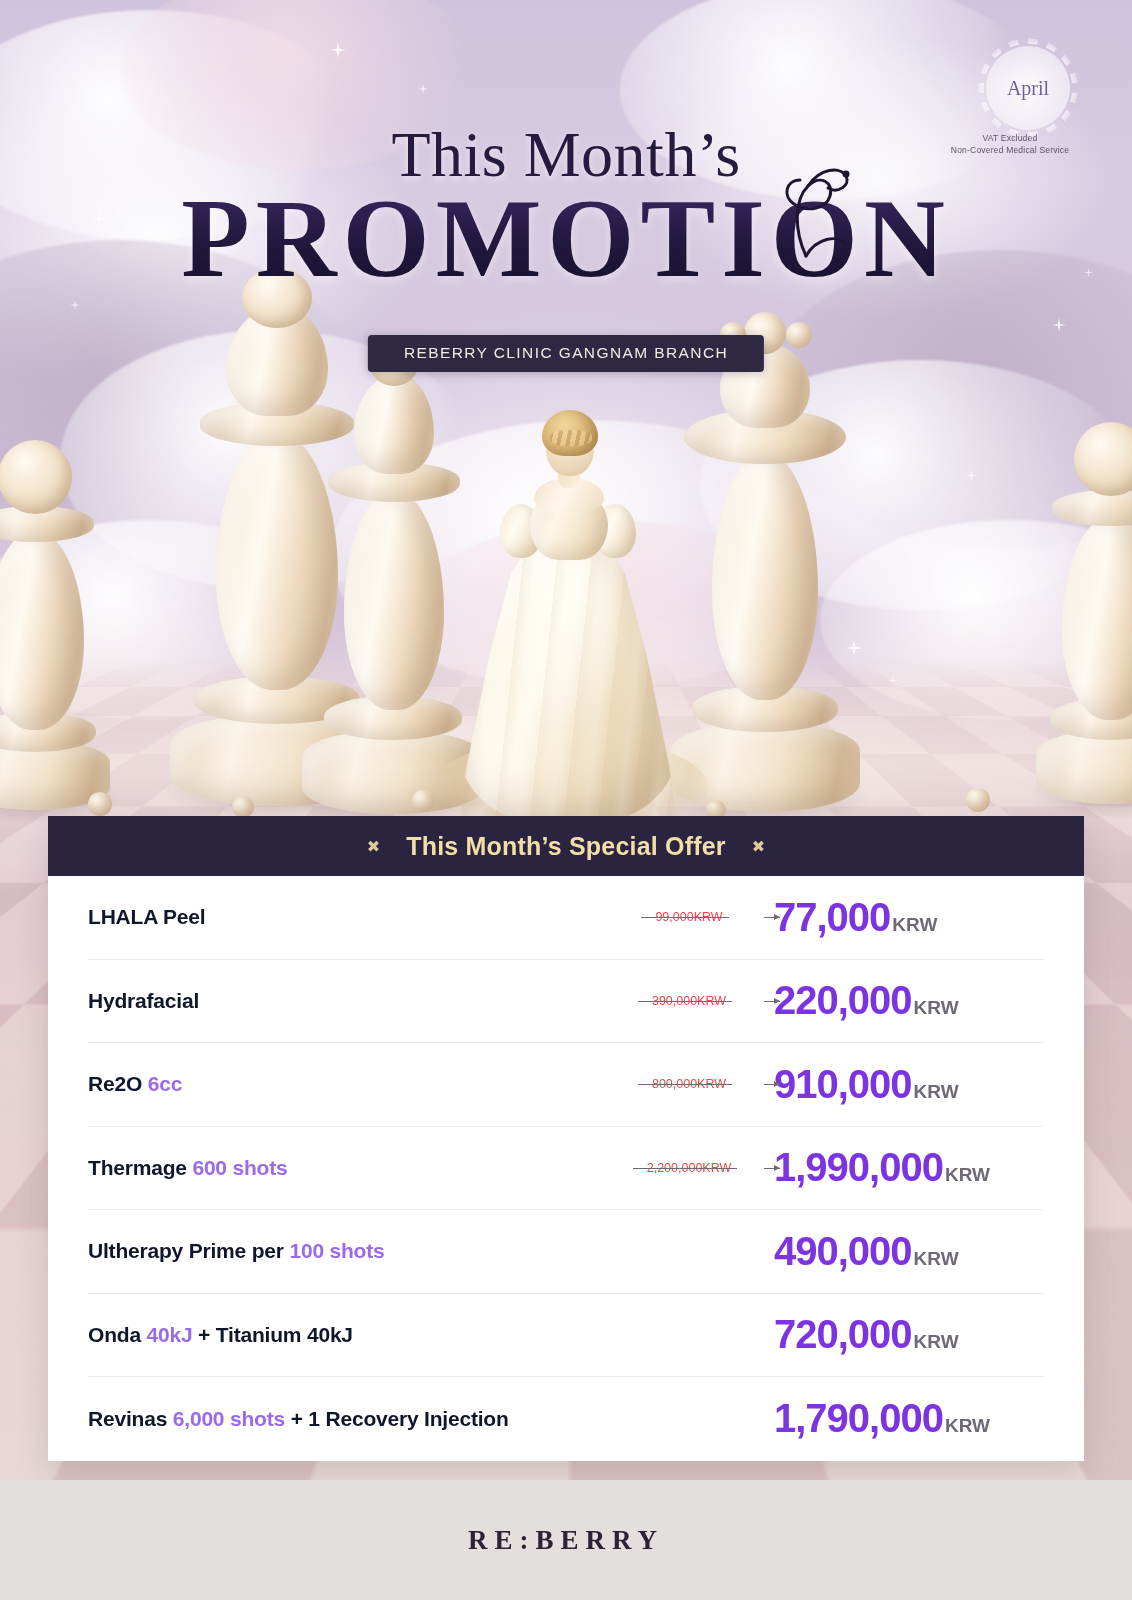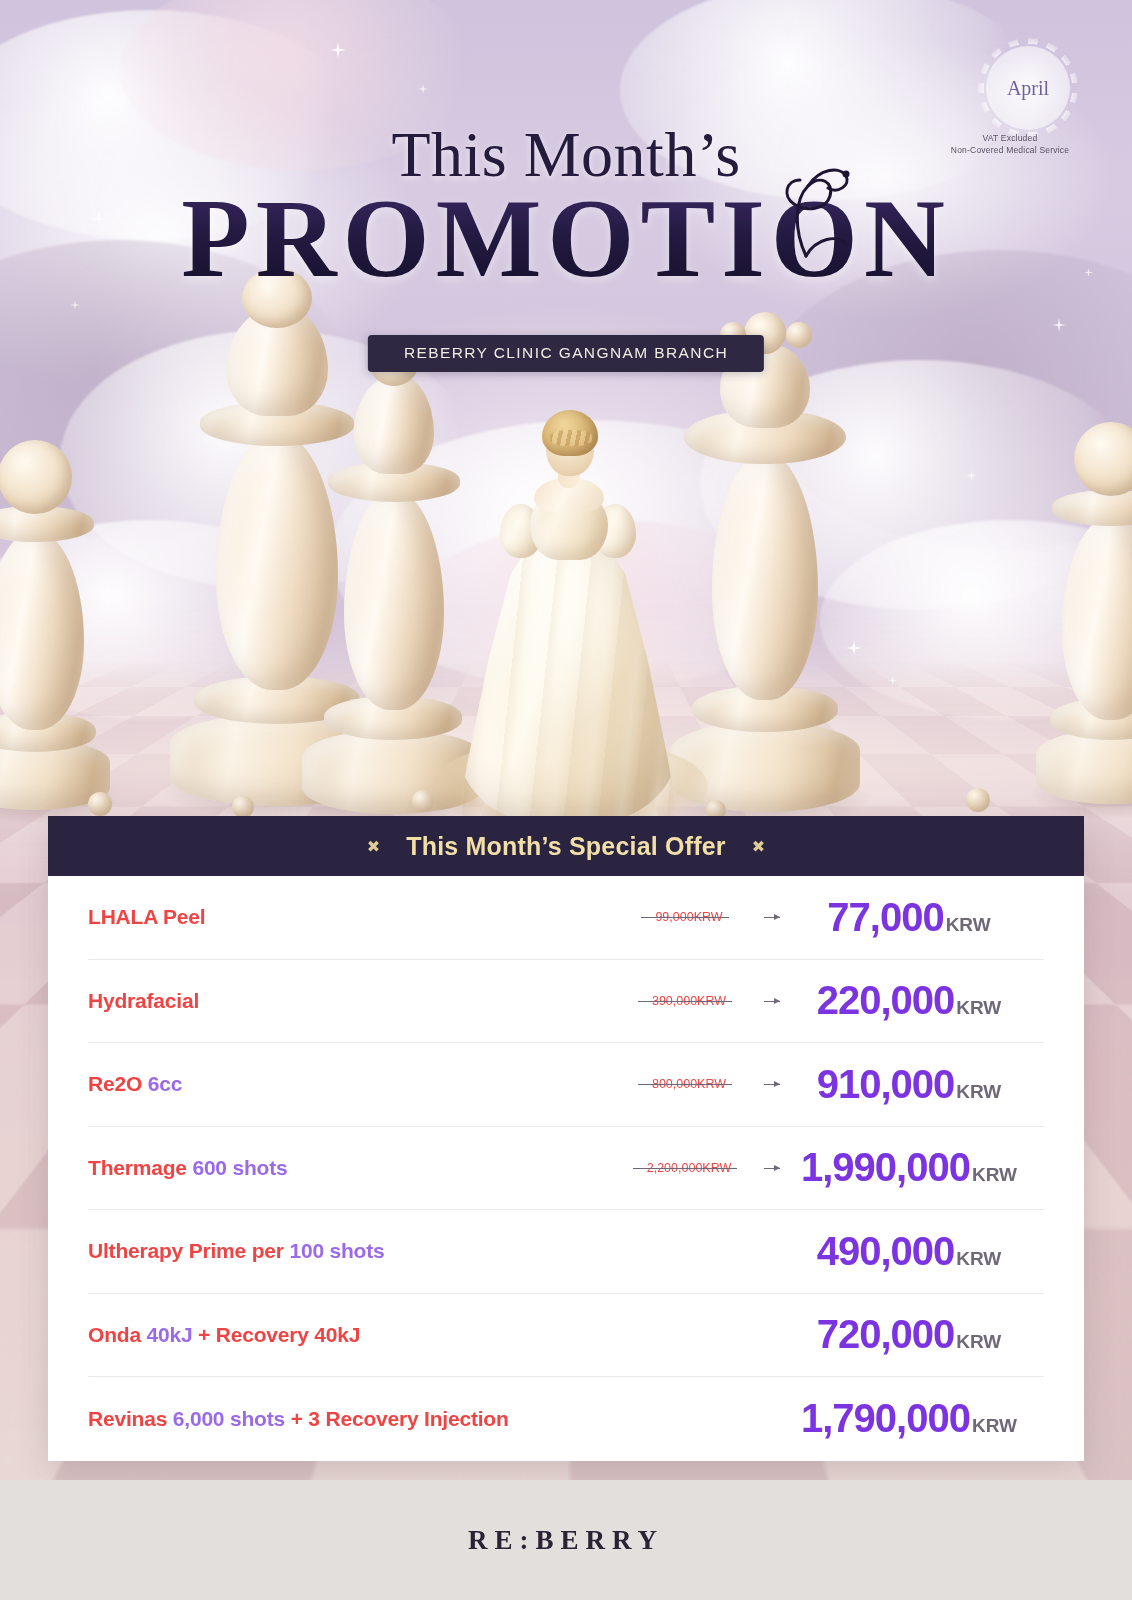--- a/index.html
+++ b/index.html
@@ -287,21 +287,21 @@
   .row:last-child { border-bottom: none; }
   .row-name {
     flex: 1 1 auto;
     font-size: 21px;
     font-weight: 700;
     color: #4a1f8f;
     letter-spacing: -0.2px;
     white-space: nowrap;
   }
   .row-name .accent { color: #9a6ae8; }
-  .row-name .dark { color: #ef4444; text-align: right; }
+  .row-name .dark { color: #0f172a; text-align: right; }
   .row-old {
     width: 170px;
     text-align: center;
     color: #ef4444;
     font-size: 12.5px;
     position: relative;
     white-space: nowrap;
   }
   .row-old .strike {
     position: relative;
@@ -318,21 +318,21 @@
   }
   .arrow::after {
     content: "";
     position: absolute; right: 0; top: -3px;
     border-left: 6px solid #6f6878;
     border-top: 3.5px solid transparent;
     border-bottom: 3.5px solid transparent;
   }
   .row-price {
     width: 270px;
-    text-align: center;
+    text-align: left;
     white-space: nowrap;
   }
   .row-price .num {
     font-size: 40px;
     font-weight: 700;
     color: #7b34e0;
     letter-spacing: -1px;
   }
   .row-price .cur {
     font-size: 19px;
@@ -519,26 +519,26 @@
           <div class="row-name"><span class="dark">Thermage</span> <span class="accent">600 shots</span></div>
           <div class="row-old"><span class="strike">2,200,000KRW</span><span class="arrow"></span></div>
           <div class="row-price"><span class="num">1,990,000</span><span class="cur">KRW</span></div>
         </div>
         <div class="row">
           <div class="row-name"><span class="dark">Ultherapy Prime per</span> <span class="accent">100 shots</span></div>
           <div class="row-old"></div>
           <div class="row-price"><span class="num">490,000</span><span class="cur">KRW</span></div>
         </div>
         <div class="row">
-          <div class="row-name"><span class="dark">Onda</span> <span class="accent">40kJ</span> <span class="dark">+ Recovery 40kJ</span></div>
+          <div class="row-name"><span class="dark">Onda</span> <span class="accent">40kJ</span> <span class="dark">+ Titanium 40kJ</span></div>
           <div class="row-old"></div>
           <div class="row-price"><span class="num">720,000</span><span class="cur">KRW</span></div>
         </div>
         <div class="row">
-          <div class="row-name"><span class="dark">Revinas</span> <span class="accent">6,000 shots</span> <span class="dark">+ 3 Recovery Injection</span></div>
+          <div class="row-name"><span class="dark">Revinas</span> <span class="accent">6,000 shots</span> <span class="dark">+ 1 Recovery Injection</span></div>
           <div class="row-old"></div>
           <div class="row-price"><span class="num">1,790,000</span><span class="cur">KRW</span></div>
         </div>
       </div>
   </div>
 
   <div class="card-bottom-fill"></div>
 
   <div class="footer">
     <div class="brand">RE:BERRY</div>

